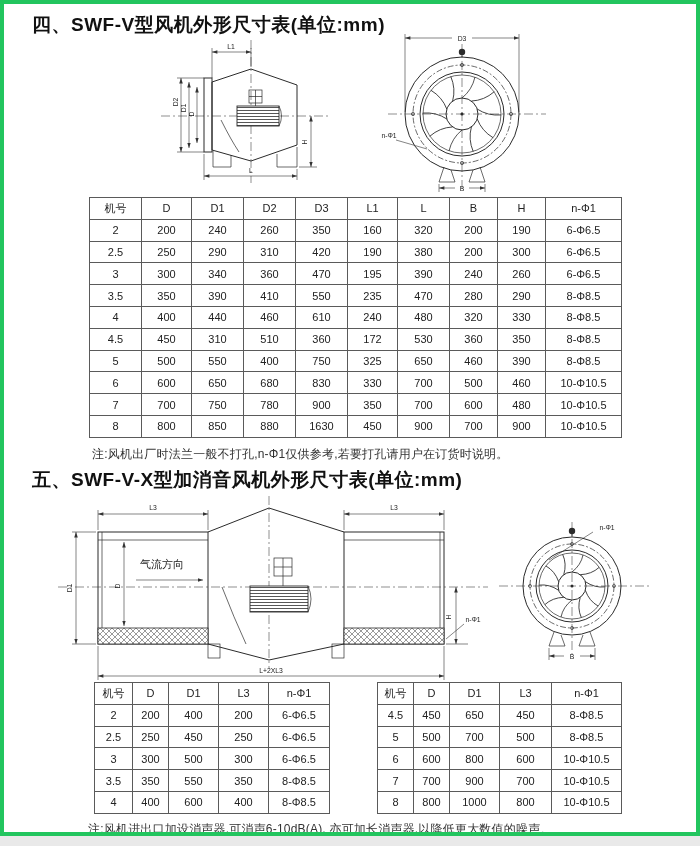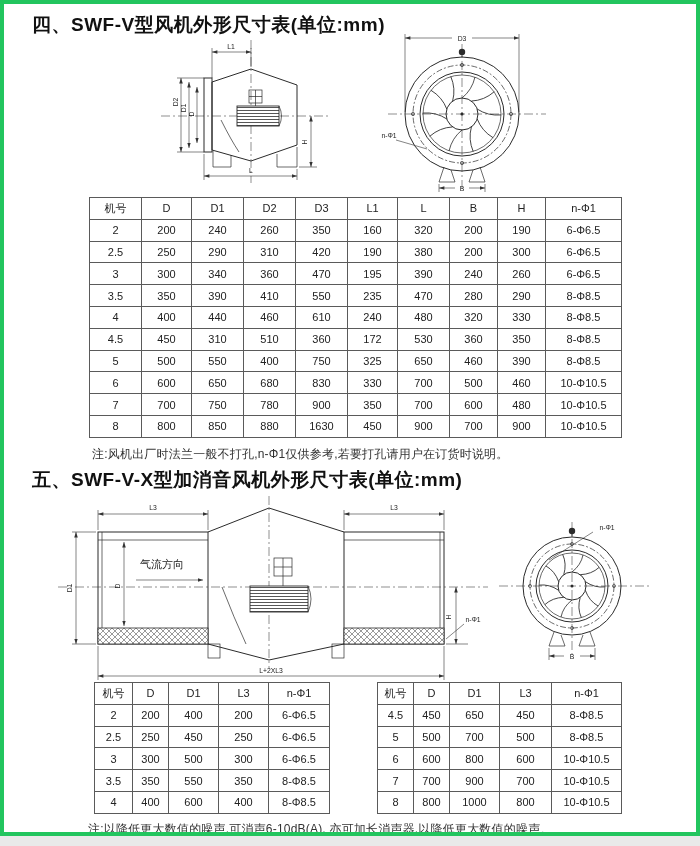--- a/index.html
+++ b/index.html
@@ -539,15 +539,15 @@
         <tr>
           <td>8</td>
           <td>800</td>
           <td>1000</td>
           <td>800</td>
           <td>10-Φ10.5</td>
         </tr>
       </tbody>
     </table>
 
-  <div class="note" id="note2">注:以降低更大数值的噪声,可消声6-10dB(A), 亦可加长消声器,以降低更大数值的噪声。</div>
+  <div class="note" id="note2">注:风机进出口加设消声器,可消声6-10dB(A), 亦可加长消声器,以降低更大数值的噪声。</div>
 
 </div>
 
 </body></html>

